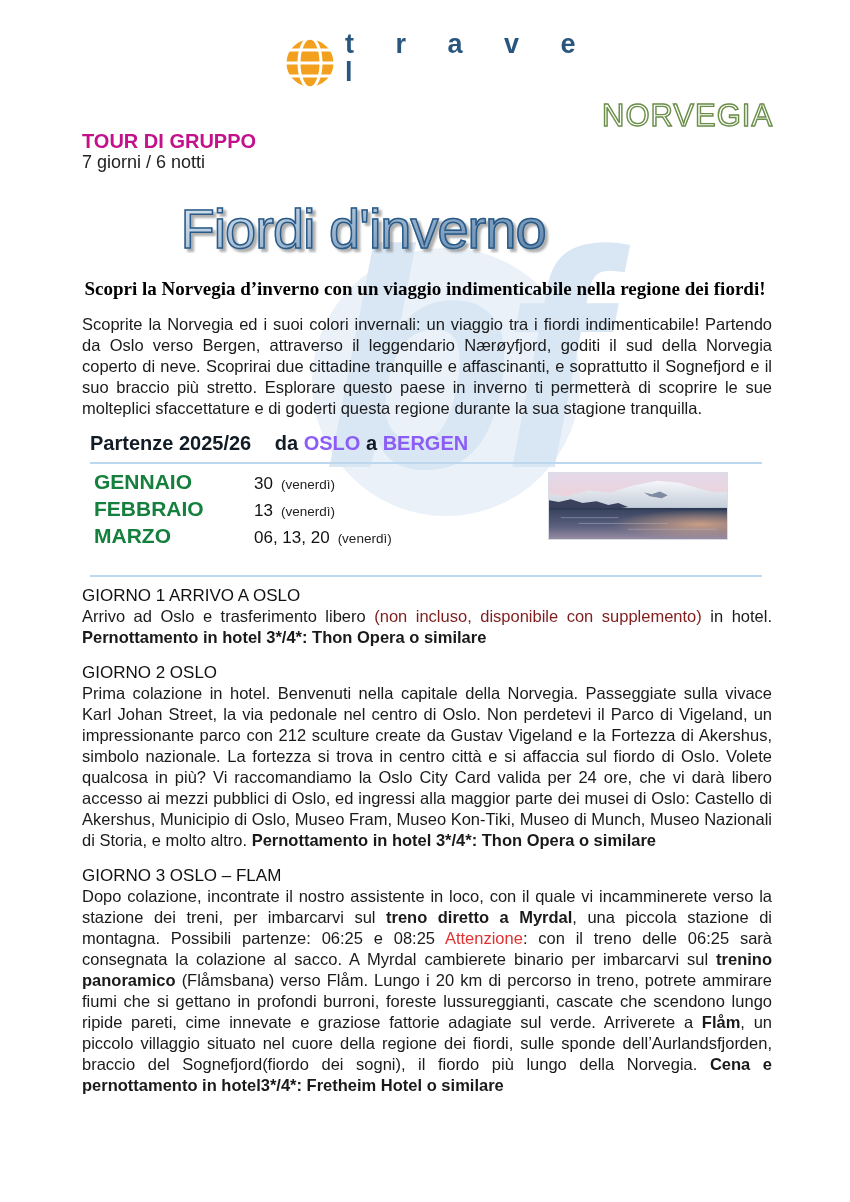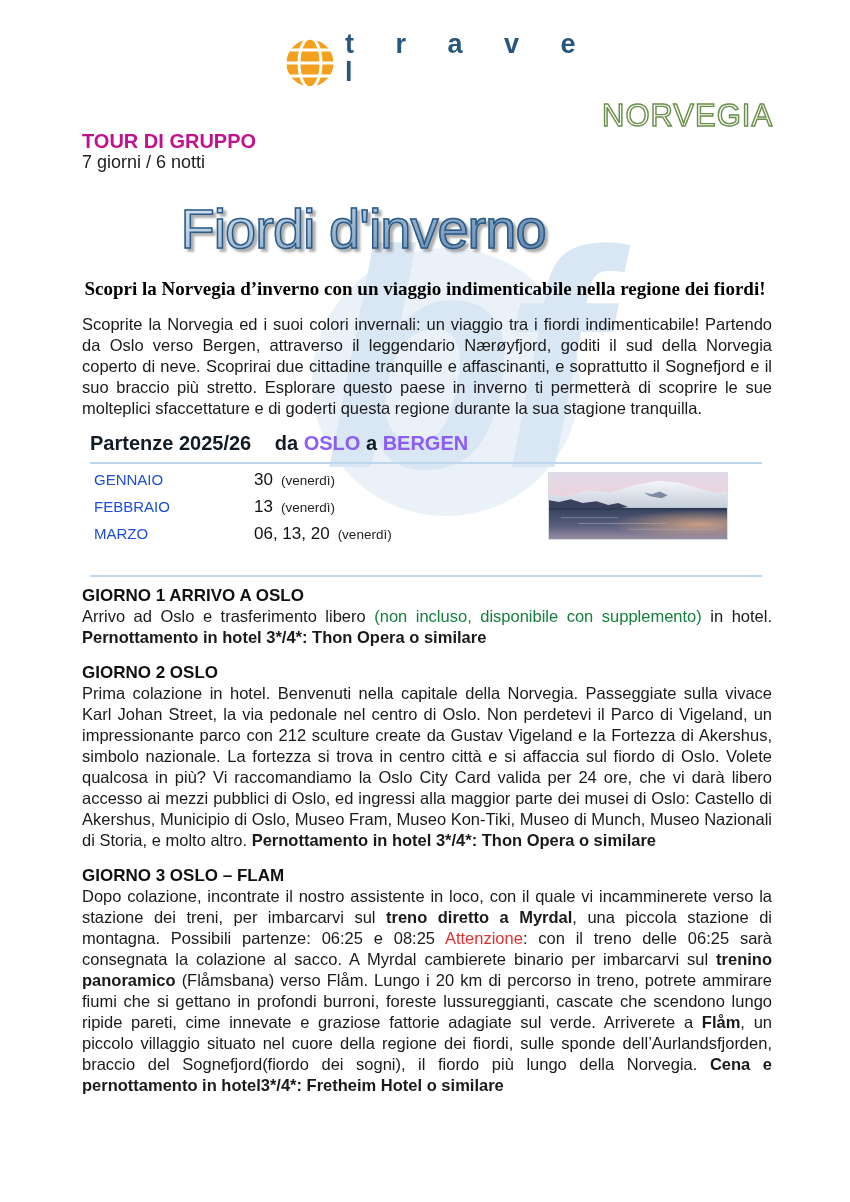--- a/index.html
+++ b/index.html
@@ -78,36 +78,36 @@
   }
 
   
   .departures { position:absolute; left:90px; top:432px; width:672px; }
   .dep-heading { font-size:20px; font-weight:bold; color:#121c26; }
   .dep-heading .gap { display:inline-block; width:18px; }
   .dep-red { color:#8b5cf6; }
   .dep-rule { border-bottom:2px solid #bdd7ee; margin-top:7px; }
   .dep-rows { position:relative; padding:6px 0 8px 4px; min-height:104px; }
   .dep-row { display:flex; align-items:baseline; height:27px; }
-  .dep-month { width:160px; font-weight:normal; font-size:15px; color:#1d4ed8; }
+  .dep-month { width:160px; font-weight:bold; font-size:21px; color:#15803d; }
   .dep-dates { font-size:17px; color:#111; }
   .dep-note { font-size:13.5px; color:#222; padding-left:8px; }
   .dep-photo {
     position:absolute; left:458px; top:8px; width:180px; height:68px;
     border:1px solid #d8dde4;
   }
   .dep-photo svg { display:block; width:100%; height:100%; }
 
   
   .days { position:absolute; left:82px; top:585px; width:690px; }
   .day { margin-bottom:14px; }
-  .day-title { font-size:17px; font-weight:bold; line-height:21px; color:#111; }
+  .day-title { font-size:17px; font-weight:normal; line-height:21px; color:#111; }
   .day-body { font-size:16.5px; line-height:21px; text-align:justify; color:#1a1a1a; }
   .day-body .bold { font-weight:bold; }
-  .day-body .blue { color:#15803d; }
+  .day-body .blue { color:#7f1d1d; }
   .day-body .red  { color:#e03131; }
 </style>
 </head>
 <body>
 
 <div class="page">
 
   <div class="watermark wm-disc"></div>
   <div class="watermark wm-letters">bf</div>
 

